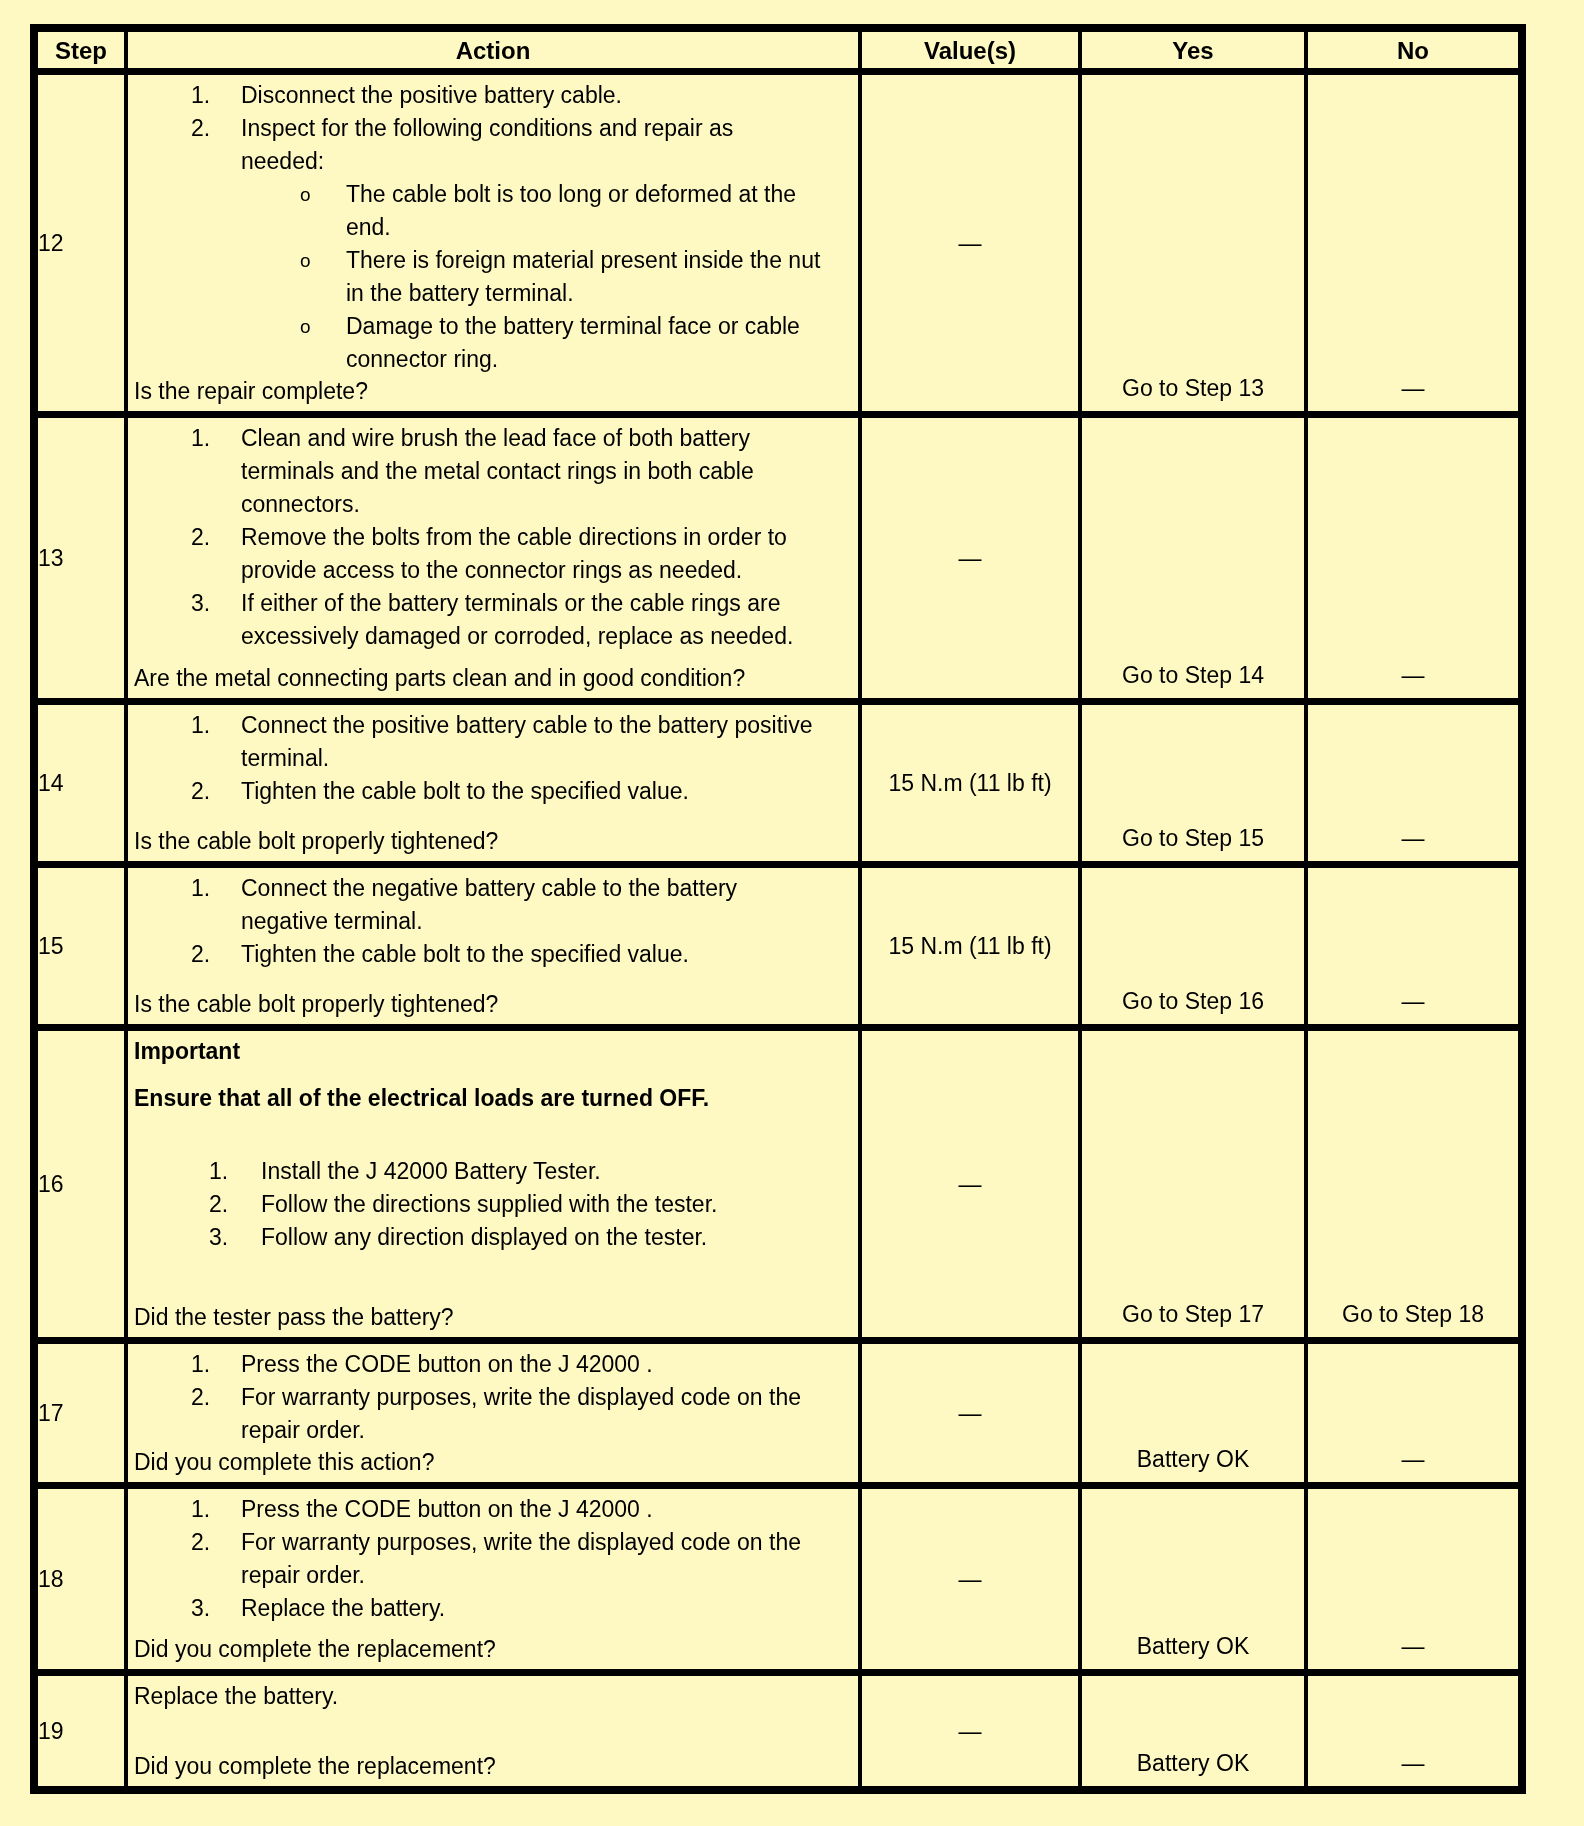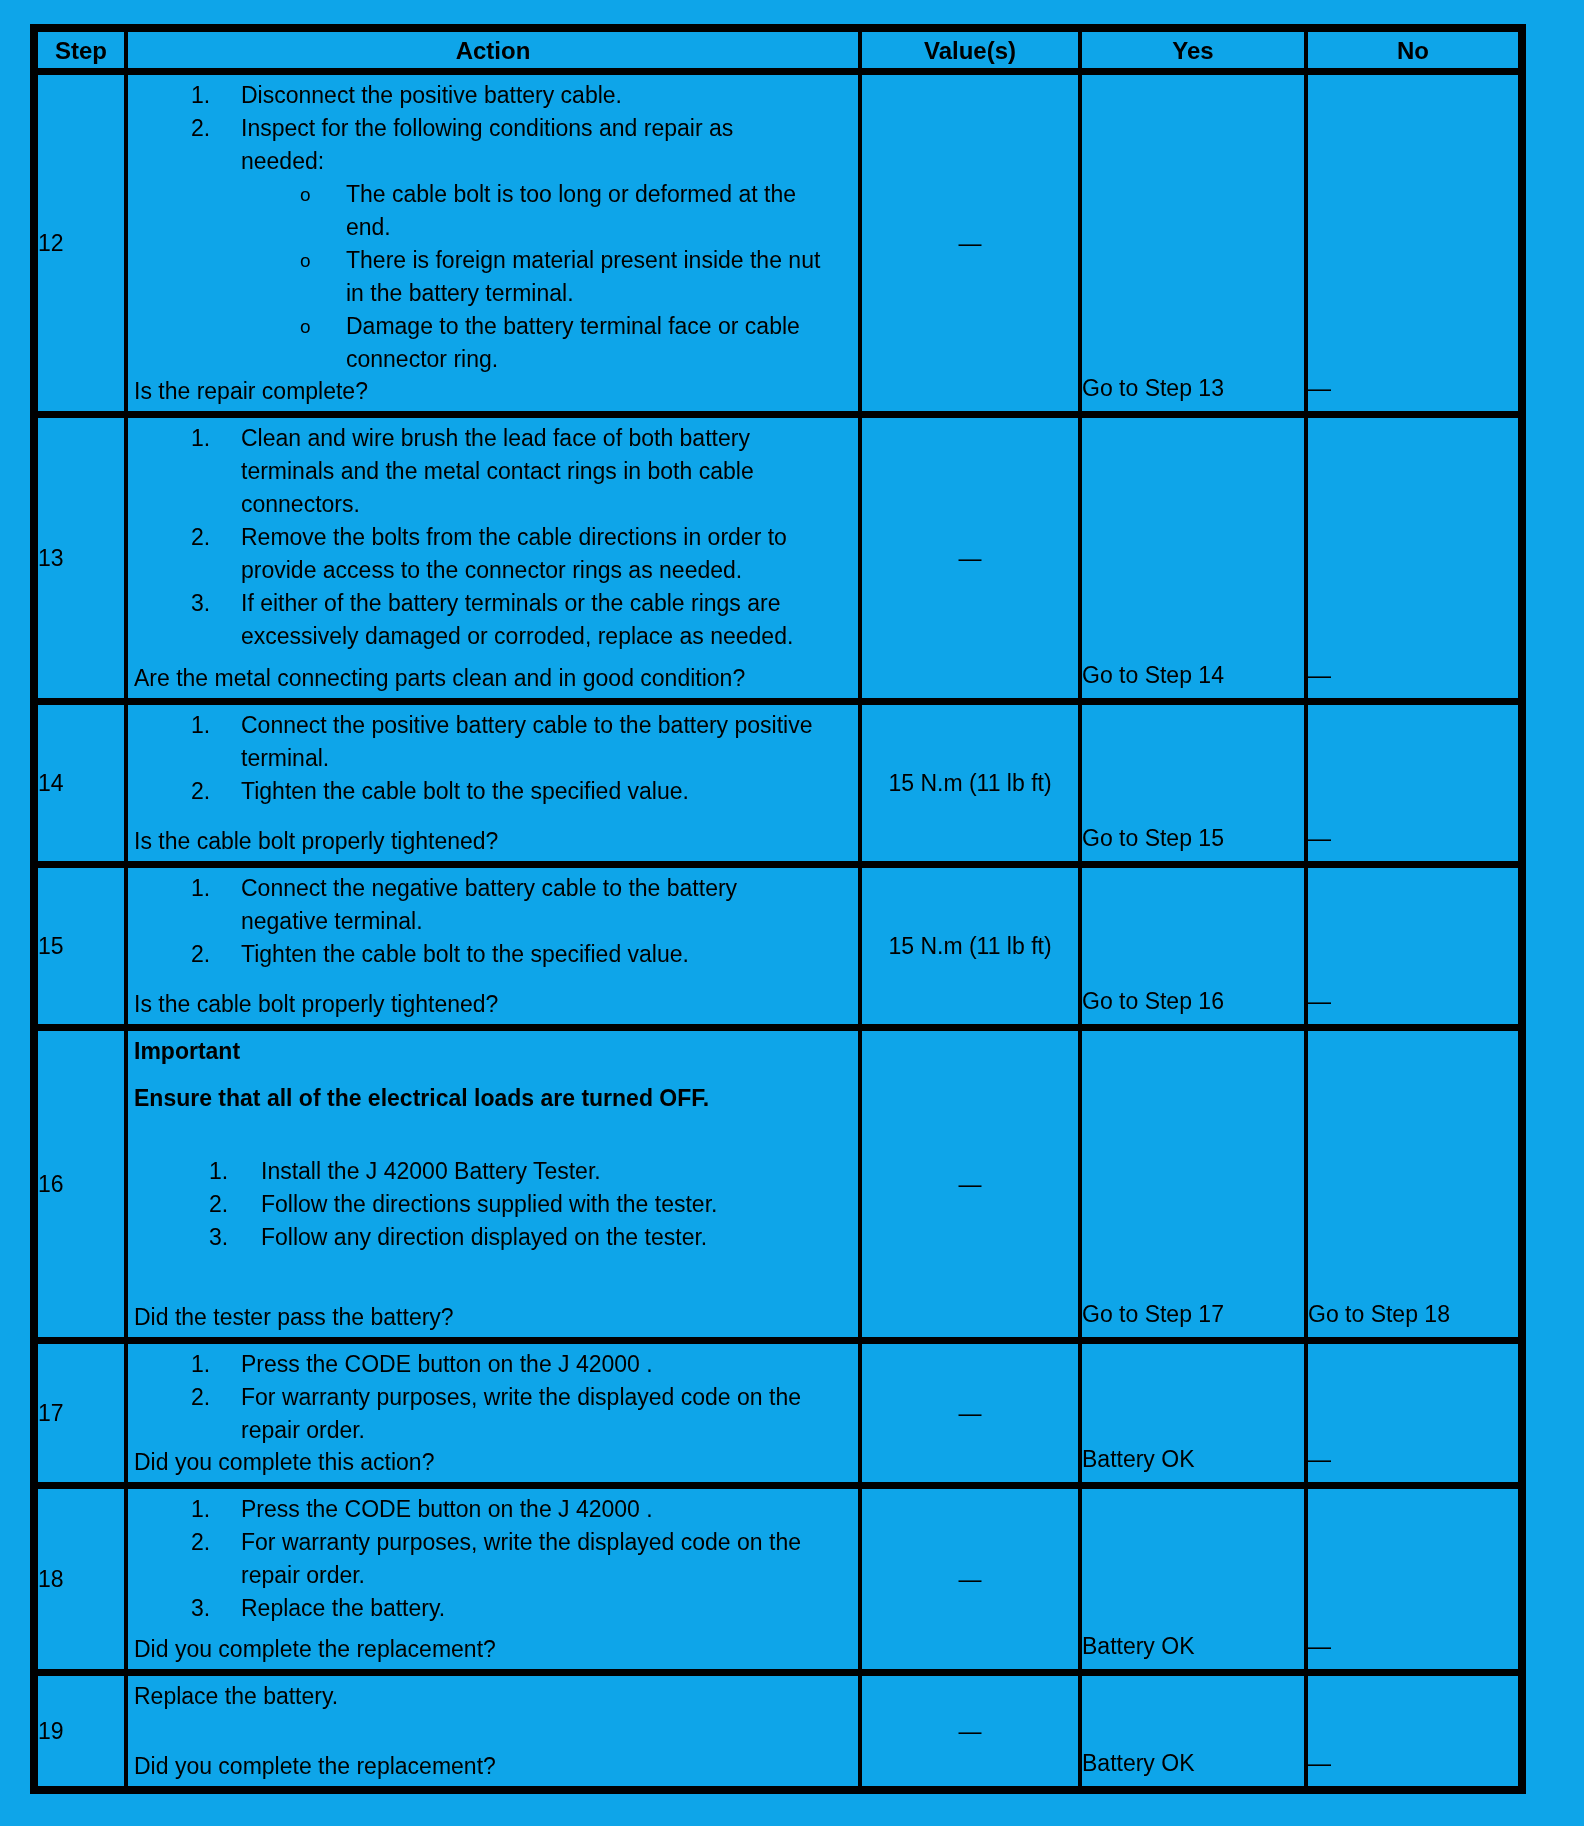--- a/index.html
+++ b/index.html
@@ -8,21 +8,21 @@
     background: #ffffff;
     width: 1584px;
     font-family: "Liberation Sans", sans-serif;
     color: #000000;
   }
   .page {
     width: 1584px;
     height: 1826px;
     box-sizing: border-box;
     padding: 24px 0 0 30px;
-    background: #0ea5e9;
+    background: #fef9c3;
   }
   table.dt {
     border-collapse: collapse;
     table-layout: fixed;
     border: 8px solid #000;
   }
   col.c1 { width: 92px; }
   col.c2 { width: 734px; }
   col.c3 { width: 220px; }
   col.c4 { width: 226px; }
@@ -76,21 +76,21 @@
   .stxt { max-width: 490px; }
   .imp { font-weight: bold; }
   .ens { font-weight: bold; margin-top: 14px; }
   .r16 .list { margin-top: 40px; }
   .r16 .num { flex-basis: 52px; margin-left: 75px; }
   td.c-val {
     text-align: center;
     vertical-align: middle;
   }
   td.c-yes, td.c-no {
-    text-align: left;
+    text-align: center;
     vertical-align: bottom;
     padding-bottom: 6px;
   }
 </style>
 </head>
 <body>
 
 <div class="page">
   <table class="dt">
     <colgroup>

